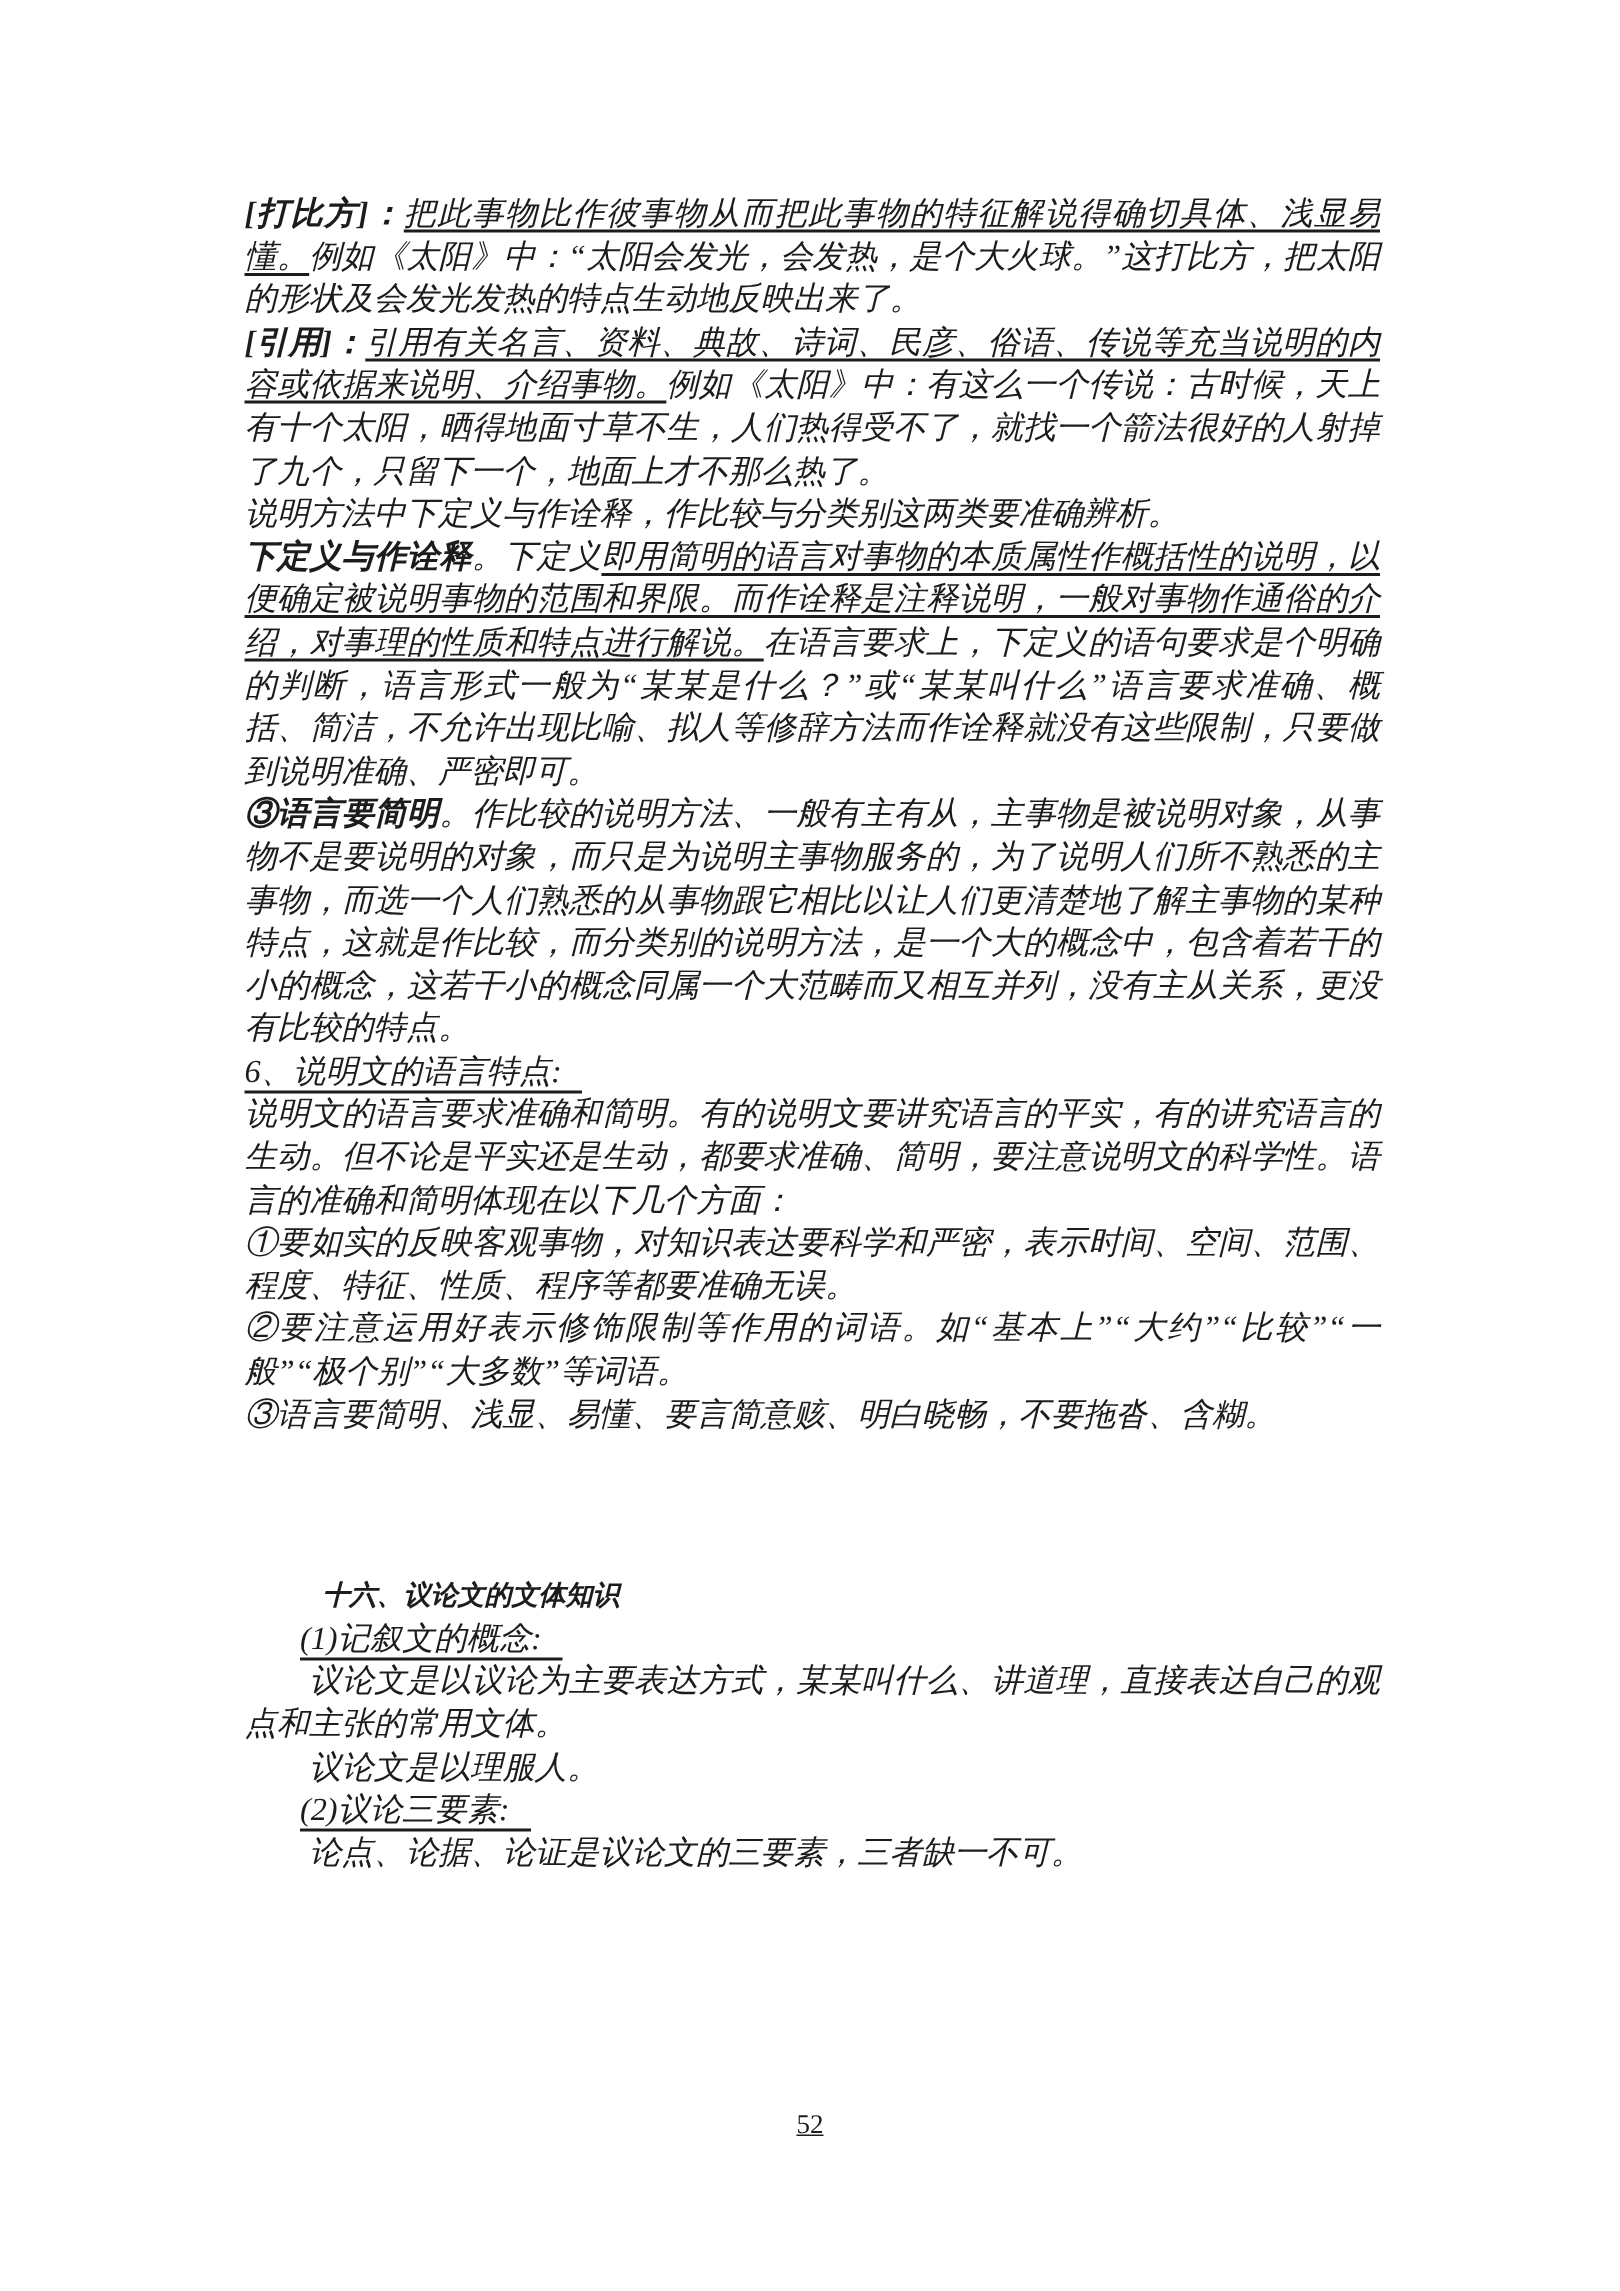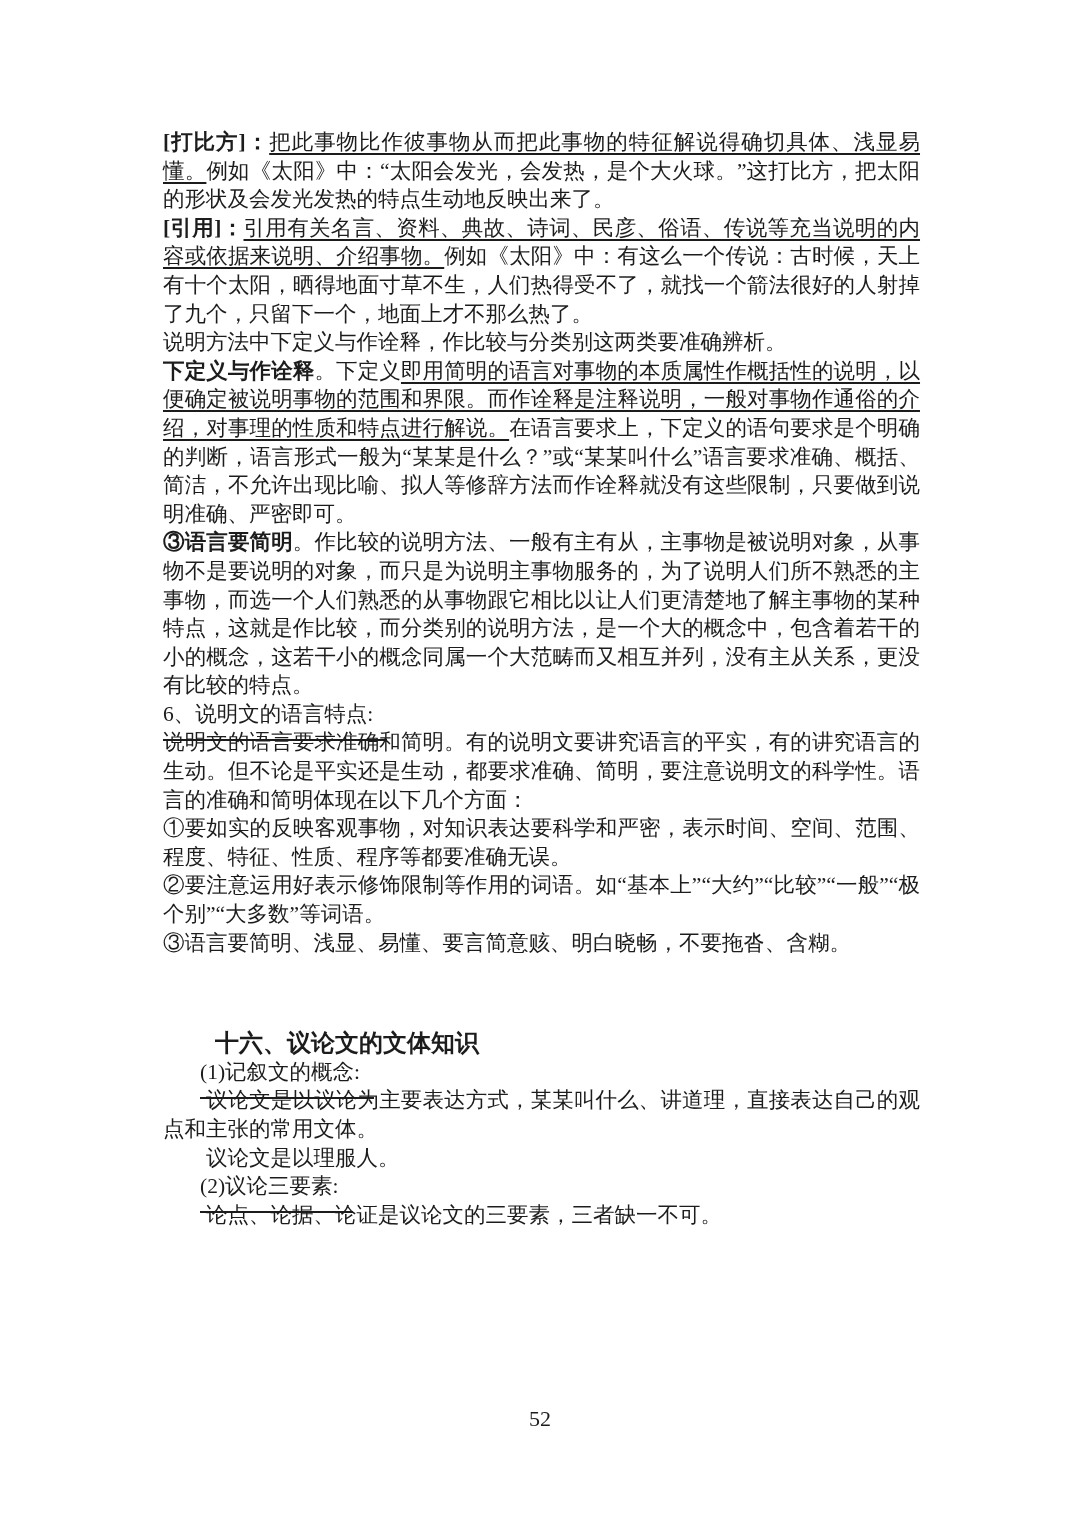--- a/index.html
+++ b/index.html
@@ -14,48 +14,49 @@
   }
   .content {
     position: absolute;
     left: 163px;
     top: 128px;
     width: 757px;
     font-size: 21.5px;
     line-height: 28.6px;
     text-align: justify;
   }
-  p { margin: 0; padding: 0; }
+  p { margin: 0; padding: 0; font-style: italic; }
   .lbl { font-weight: bold; }
   .u {
     text-decoration: underline;
     text-decoration-thickness: 2px;
     text-underline-offset: 4px;
   }
   .h-underline {
     border-bottom: 2px solid #1c1c1c;
     padding-right: 14px;
-    padding-bottom: 13px;
+    padding-bottom: 1px;
   }
   .chapter-heading {
     font-weight: bold;
-    margin-top: 72px;
+    margin-top: 92px;
     text-indent: 52px;
-    font-size: 24px;
+    font-size: 18px;
   }
   .sub-heading { text-indent: 37px; }
   .ind2 { text-indent: 2em; }
   .footer {
     position: absolute;
     left: 0;
     right: 0;
     top: 1406px;
     text-align: center;
-    font-size: 22px;
+    font-size: 18px;
     color: #1c1c1c;
+    text-decoration: underline;
   }
 </style>
 </head>
 <body>
 
 <div class="page">
   <div class="content">
 
     <p><b class="lbl">[打比方]：</b><span class="u">把此事物比作彼事物从而把此事物的特征解说得确切具体、浅显易懂。</span><span>例如《太阳》中：“太阳会发光，会发热，是个大火球。”这打比方，把太阳的形状及会发光发热的特点生动地反映出来了。</span></p>
 

